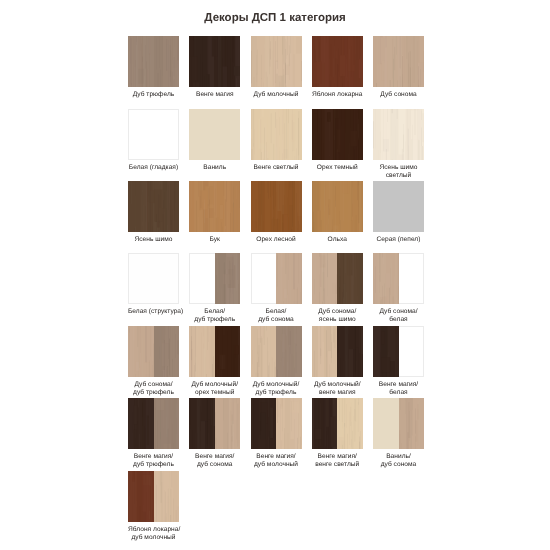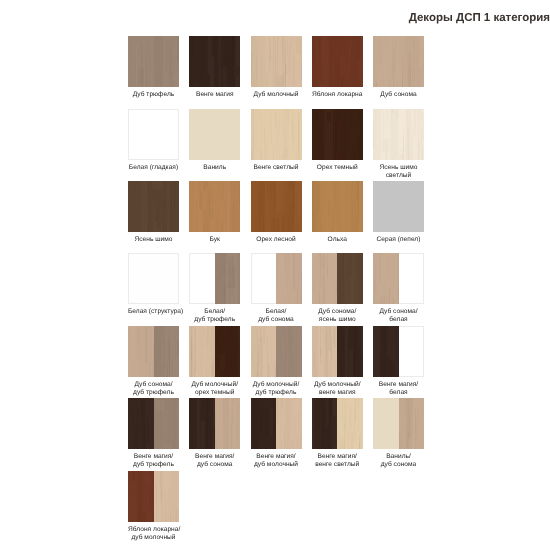--- a/index.html
+++ b/index.html
@@ -1,20 +1,20 @@
 <!DOCTYPE html>
 <html><head>
 <meta charset="utf-8">
 <style>
   html,body{margin:0;padding:0;}
   body{width:550px;height:550px;background:#ffffff;
        font-family:"Liberation Sans",sans-serif;overflow:hidden;
        -webkit-font-smoothing:antialiased;text-rendering:geometricPrecision;}
   .page{position:relative;width:550px;height:550px;}
-  .title{position:absolute;left:0;top:11.5px;width:550px;text-align:right;
+  .title{position:absolute;left:0;top:11.5px;width:550px;text-align:center;
          font-size:11.5px;font-weight:bold;color:#3a3330;letter-spacing:-0.01px;}
   .grid{position:absolute;left:128px;top:36px;width:298px;height:490px;}
   .cell{position:absolute;width:51px;}
   .sw{position:relative;width:51px;height:51px;overflow:hidden;}
   .lbl{margin-top:4.2px;font-size:6.6px;line-height:8px;color:#211d1b;
        text-align:center;white-space:pre;letter-spacing:0.02px;}
   .half{position:absolute;top:0;height:51px;width:25.5px;overflow:hidden;}
   .half.l{left:0;} .half.r{left:25.5px;}
   .full{position:absolute;left:0;top:0;width:51px;height:51px;}
   .bd{box-shadow:inset 0 0 0 1px #ebebeb;}

